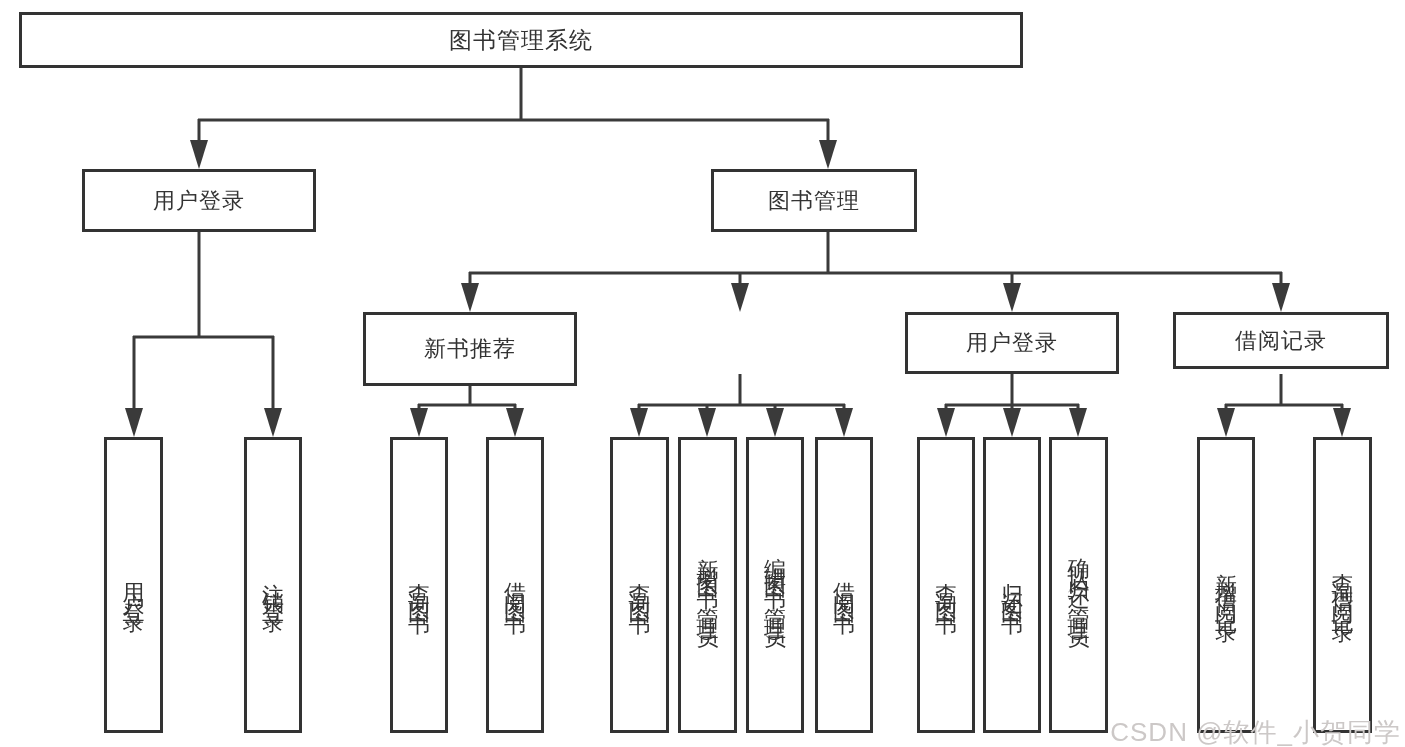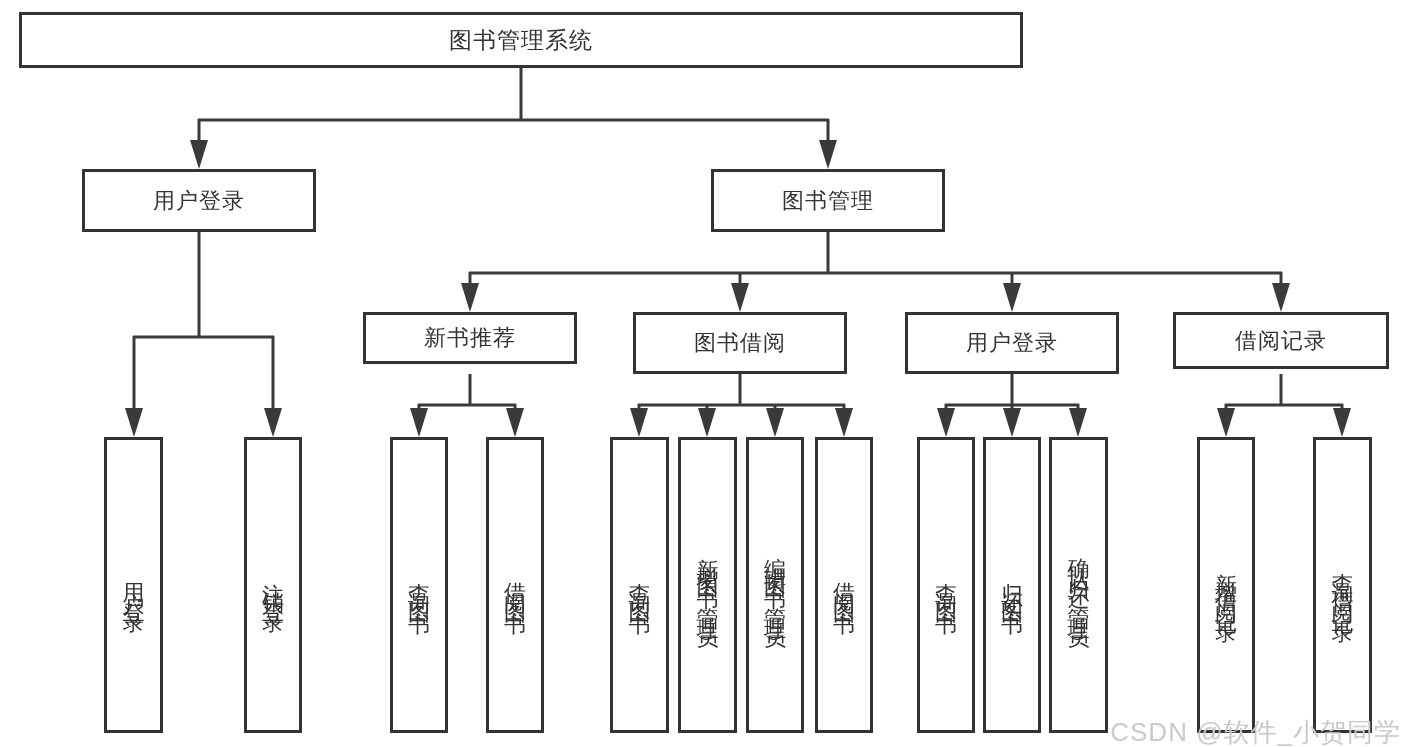--- a/index.html
+++ b/index.html
@@ -93,29 +93,26 @@
     </g>
   </svg>
 
   <div class="box hbox root" style="left:19px;top:12px;width:1004px;height:56px">
     <span>图书管理系统</span>
   </div>
 
   <div class="box hbox" style="left:82px;top:169px;width:234px;height:63px">
     <span>用户登录</span>
   </div>
-  <div class="box hbox" style="left:711px;top:169px;width:234px;height:63px">
+  <div class="box hbox" style="left:711px;top:169px;width:206px;height:63px">
     <span>图书管理</span>
   </div>
 
-  <div class="box hbox" style="left:363px;top:312px;width:214px;height:52px">
+  <div class="box hbox" style="left:363px;top:312px;width:214px;height:74px">
     <span>新书推荐</span>
-  </div>
-  <div class="box hbox" style="left:633px;top:312px;width:214px;height:62px">
-    <span>图书借阅</span>
   </div>
   <div class="box hbox" style="left:905px;top:312px;width:214px;height:62px">
     <span>用户登录</span>
   </div>
   <div class="box hbox" style="left:1173px;top:312px;width:216px;height:57px">
     <span>借阅记录</span>
   </div>
 
   <div class="box vbox" style="left:104px;top:437px;width:59px;height:296px">
     <span class="vtext">用户登录</span>

